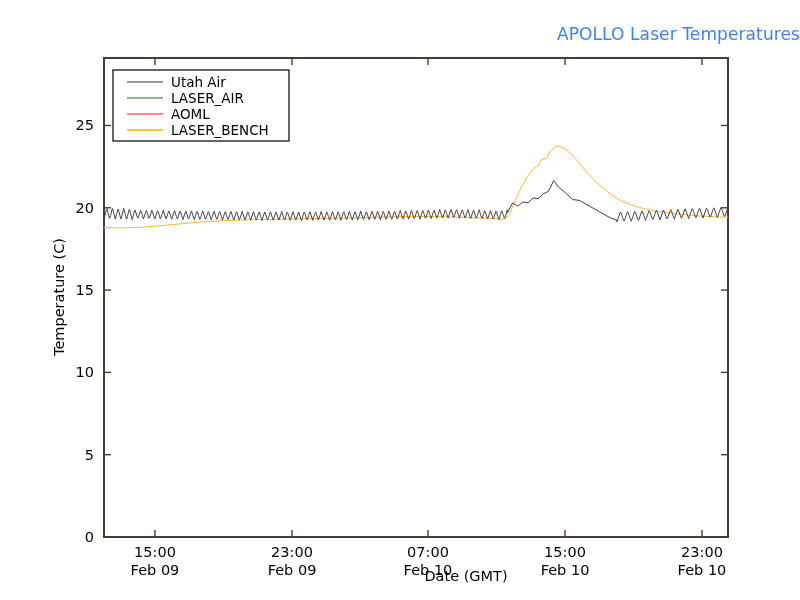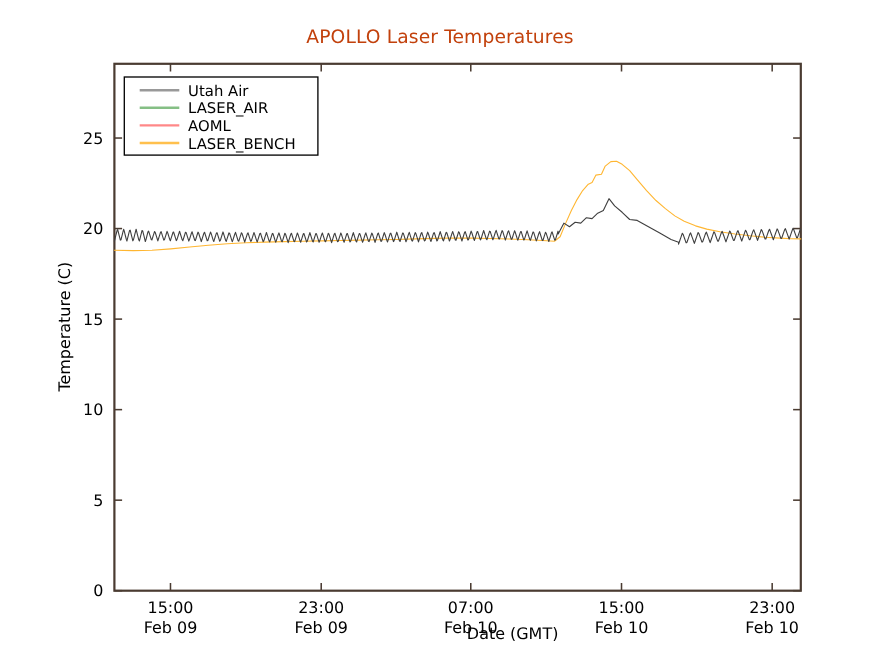--- a/index.html
+++ b/index.html
@@ -17,23 +17,23 @@
     position: relative;
     width: 800px;
     height: 600px;
     background: #ffffff;
   }
   #chart-title {
     position: absolute;
     left: 0;
     top: 24px;
     width: 800px;
-    text-align: center;
+    text-align: right;
     font-size: 17px;
-    color: #c2410c;
+    color: #3b82f6;
     letter-spacing: 0.1px;
   }
   #plot-svg {
     position: absolute;
     left: 0;
     top: 0;
   }
   .tick-label {
     font-size: 14.5px;
     fill: #000000;

